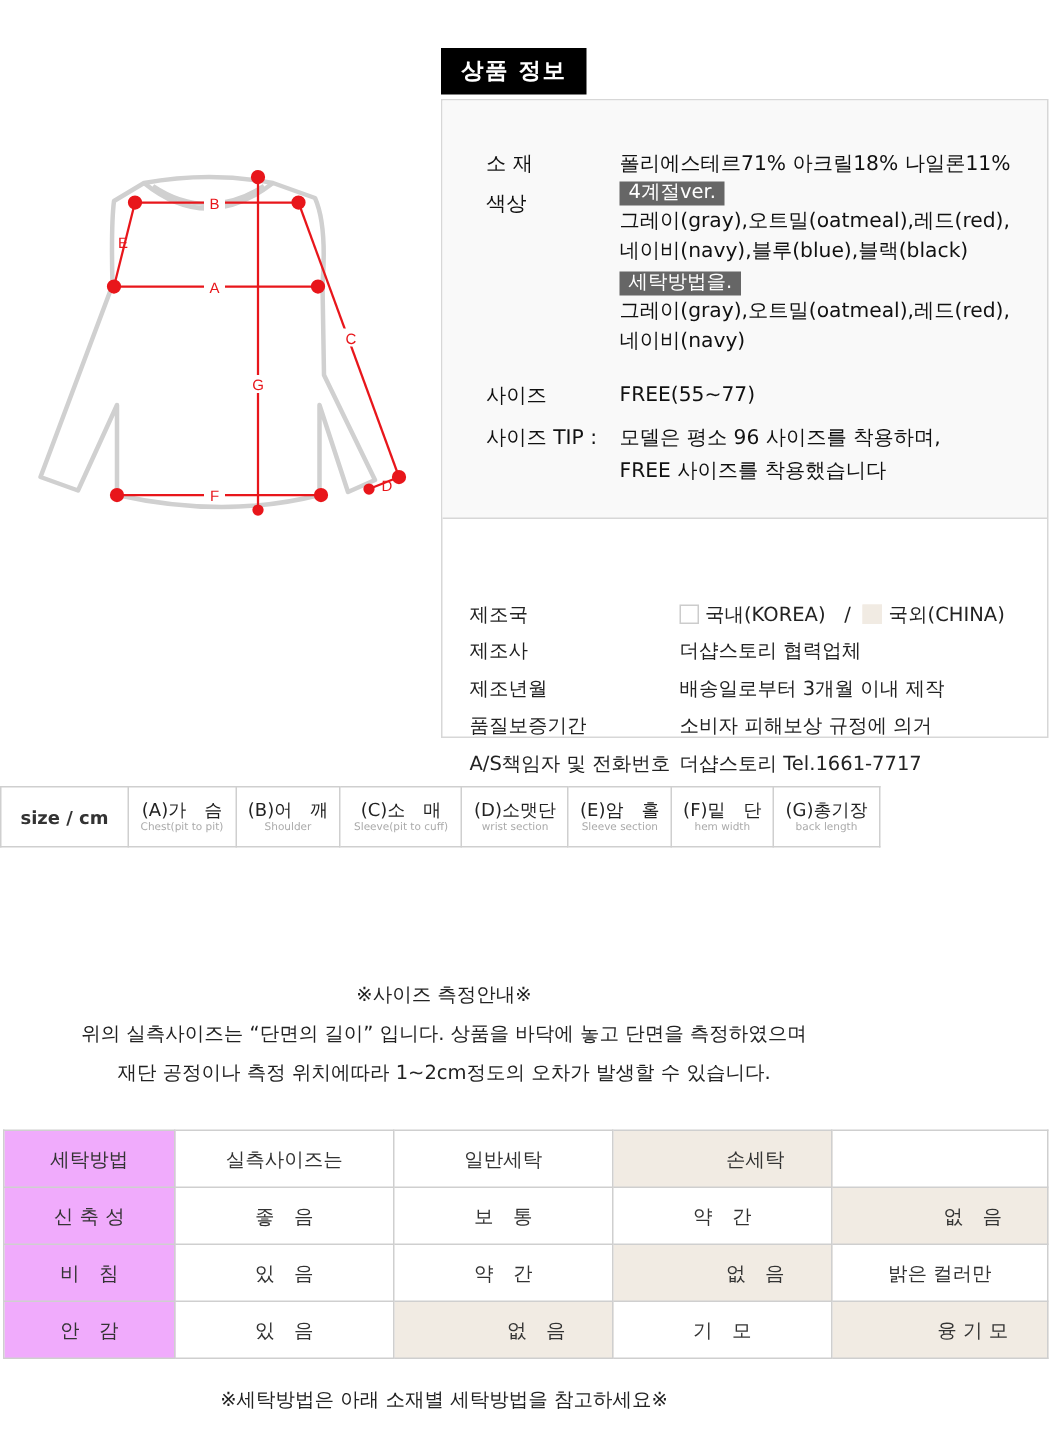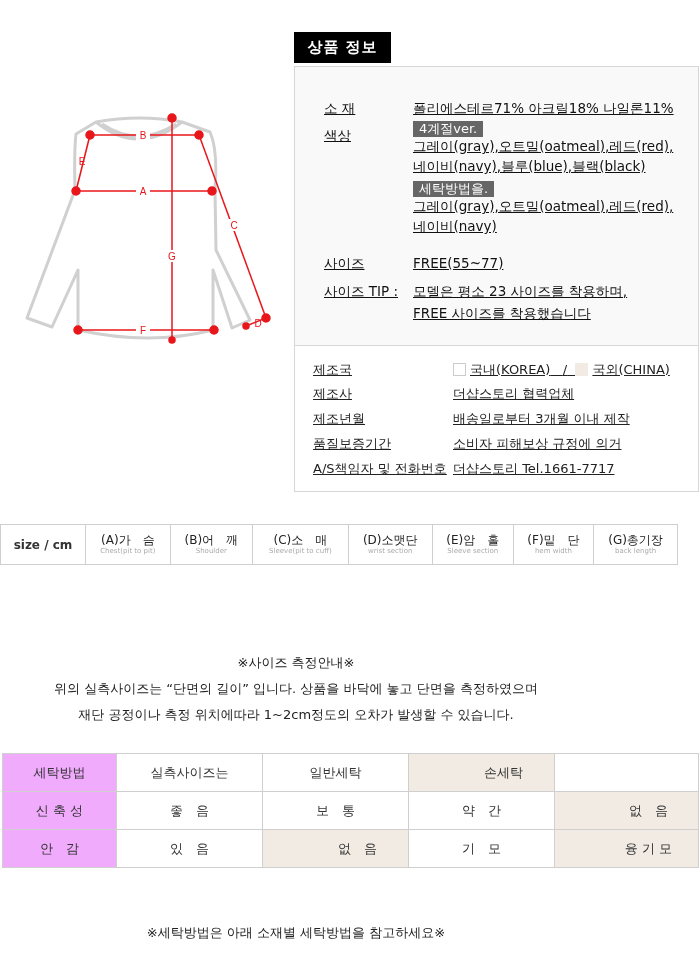--- a/index.html
+++ b/index.html
@@ -14,35 +14,35 @@
     display: flex; align-items: center; justify-content: center; letter-spacing: 1px;
   }
   .info-box {
     position: absolute; left: 294px; top: 66px; width: 405px; height: 426px;
     border: 1px solid #d7d7d7; background: #fff;
   }
   .info-top {
     position: absolute; left: 0; top: 0; width: 403px; height: 279px;
     background: #f9f9f9; border-bottom: 1px solid #d7d7d7;
   }
-  .row { position: absolute; font-size: 13.5px; color: #111; white-space: nowrap; text-decoration: underline; }
+  .row { position: absolute; font-size: 13.5px; color: #111; white-space: nowrap; }
   .lbl { left: 29px; }
   .val { left: 118px; }
   .tag {
     display: inline-block; background: #666; color: #fff; font-size: 13px;
     padding: 0 6px; line-height: 16px;
   }
-  .info-bottom .row { font-size: 13px; color: #222; }
+  .info-bottom .row { font-size: 13px; color: #222; margin-top: 40px; }
   .info-bottom .lbl { left: 18px; }
   .info-bottom .val { left: 158px; }
   .chk { display: inline-block; width: 13px; height: 13px; border: 1px solid #ccc; vertical-align: -2px; margin-right: 4px; }
   .chk.beige { background: #f1ebe3; border-color: #f1ebe3; }
 
   table { border-collapse: collapse; position: absolute; }
-  .size-table { left: 0; top: 524px; width: 678px; }
+  .size-table { left: 0; top: 524px; width: 587px; }
   .size-table td { border: 1px solid #cfcfcf; text-align: center; vertical-align: middle; }
   .size-table tr.h td { height: 40px; }
   .size-table tr.v td { height: 40px; background: #f8f8f8; font-size: 13px; color: #333; }
   .size-table tr.v td.first { background: #fff; font-weight: bold; font-size: 12px; }
   .size-table td.first { width: 85px; font-weight: bold; font-size: 12px; color: #333; }
   .hmain { display: block; font-size: 12px; color: #222; line-height: 13px; }
   .hsub { display: block; font-size: 7px; color: #aaa; line-height: 9px; }
 
   .notice { position: absolute; left: 0; width: 592px; text-align: center; font-size: 13px; color: #222; }
 
@@ -104,21 +104,21 @@
     <div class="row lbl" style="top:60px">색상</div>
     <div class="row val" style="top:53px"><span class="tag">4계절ver.</span></div>
     <div class="row val" style="top:71px">그레이(gray),오트밀(oatmeal),레드(red),</div>
     <div class="row val" style="top:91px">네이비(navy),블루(blue),블랙(black)</div>
     <div class="row val" style="top:113px"><span class="tag">세탁방법을.</span></div>
     <div class="row val" style="top:131px">그레이(gray),오트밀(oatmeal),레드(red),</div>
     <div class="row val" style="top:151px">네이비(navy)</div>
     <div class="row lbl" style="top:188px">사이즈</div>
     <div class="row val" style="top:188px">FREE(55~77)</div>
     <div class="row lbl" style="top:216px">사이즈 TIP :</div>
-    <div class="row val" style="top:216px">모델은 평소 23 사이즈를 착용하며,</div>
+    <div class="row val" style="top:216px">모델은 평소 96 사이즈를 착용하며,</div>
     <div class="row val" style="top:238px">FREE 사이즈를 착용했습니다</div>
   </div>
   <div class="info-bottom">
     <div class="row lbl" style="top:294px">제조국</div>
     <div class="row val" style="top:294px">
       <span class="chk"></span><span>국내(KOREA)</span>
       &nbsp;&nbsp;<span>/</span>&nbsp;
       <span class="chk beige"></span><span>국외(CHINA)</span>
     </div>
     <div class="row lbl" style="top:318px">제조사</div>
@@ -182,20 +182,27 @@
     <td></td>
   </tr>
   <tr>
     <td class="first">신 축 성</td>
     <td class="w">좋　음</td>
     <td class="w">보　통</td>
     <td class="w">약　간</td>
     <td class="hl">없　음</td>
   </tr>
   <tr>
+    <td class="first">비　침</td>
+    <td class="w">있　음</td>
+    <td class="w">약　간</td>
+    <td class="w hl">없　음</td>
+    <td>밝은 컬러만</td>
+  </tr>
+  <tr>
     <td class="first">안　감</td>
     <td class="w">있　음</td>
     <td class="w hl">없　음</td>
     <td class="w">기　모</td>
     <td class="hl">융 기 모</td>
   </tr>
 </tbody>
   </table>
 
 <div class="notice" style="top:924px">※세탁방법은 아래 소재별 세탁방법을 참고하세요※</div>

